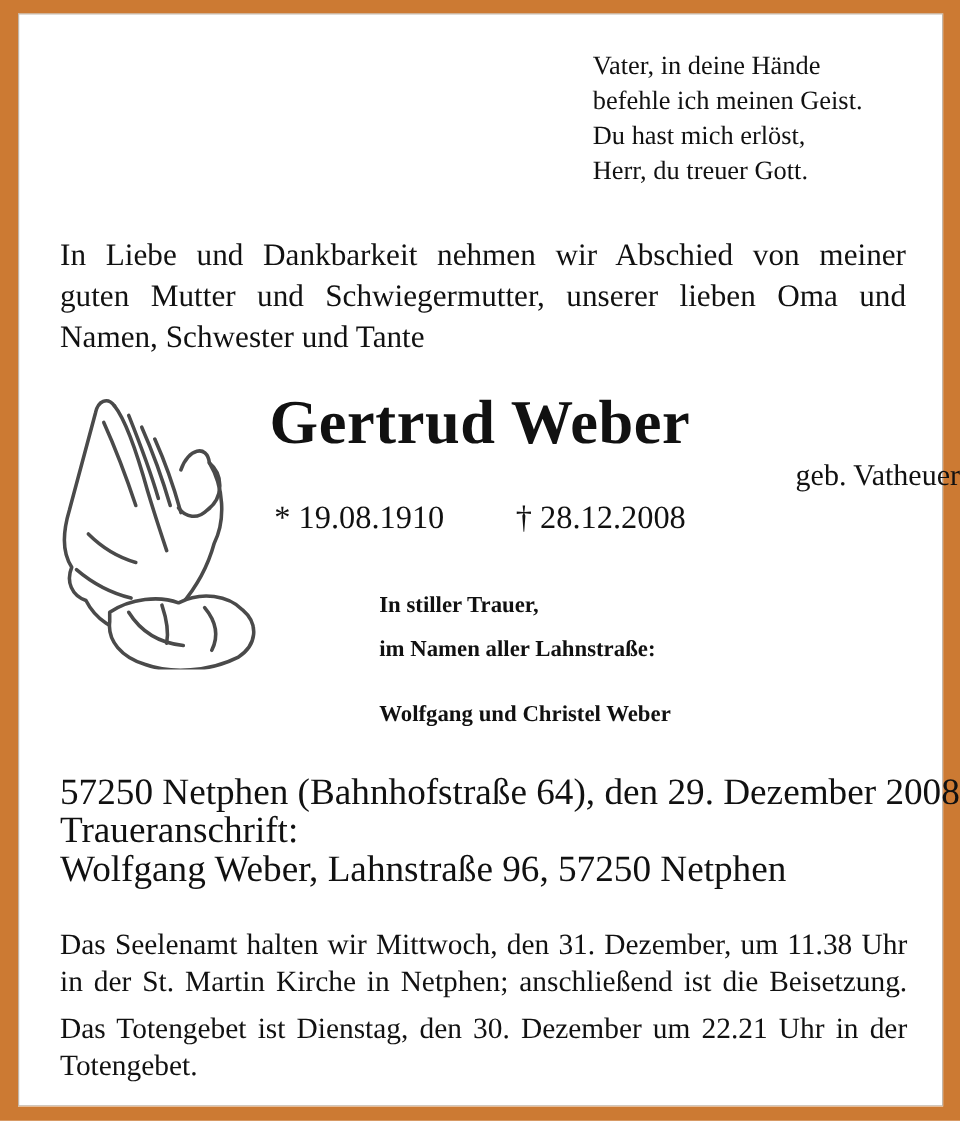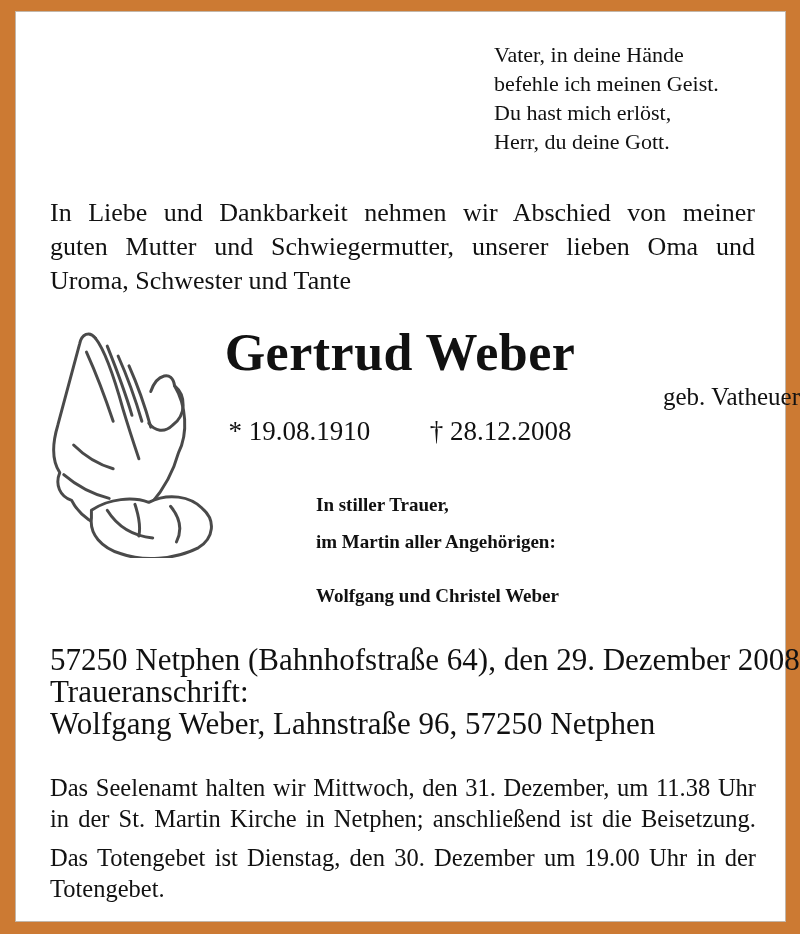--- a/index.html
+++ b/index.html
@@ -56,27 +56,27 @@
 </head>
 <body>
 
 <div class="page">
   <div class="frame"></div>
 
   <div class="epigraph">
     <div>Vater, in deine Hände</div>
     <div>befehle ich meinen Geist.</div>
     <div>Du hast mich erlöst,</div>
-    <div>Herr, du deine Gott.</div>
+    <div>Herr, du treuer Gott.</div>
   </div>
 
   <div class="intro">
     <div class="j">In Liebe und Dankbarkeit nehmen wir Abschied von meiner</div>
     <div class="j">guten Mutter und Schwiegermutter, unserer lieben Oma und</div>
-    <div>Uroma, Schwester und Tante</div>
+    <div>Namen, Schwester und Tante</div>
   </div>
 
   <div class="hands">
     <svg viewBox="0 0 180 230" aria-hidden="true">
       <g fill="none" stroke="#4a4a4a" stroke-width="3" stroke-linecap="round" stroke-linejoin="round">
 
         <path d="M56,8 C50,0 42,4 40,14 L18,96 C12,116 12,132 20,144 C15,156 20,168 32,172 C40,188 56,198 72,200"></path>
 
         <path d="M56,8 C64,18 74,44 84,80 C90,100 96,118 100,130"></path>
 
@@ -107,32 +107,32 @@
       <span>*</span>
       <span>19.08.1910</span>
       <span class="gap"></span>
       <span>†</span>
       <span>28.12.2008</span>
     </div>
   </div>
 
   <div class="mourning">
     <div>In stiller Trauer,</div>
-    <div>im Martin aller Angehörigen:</div>
+    <div>im Namen aller Lahnstraße:</div>
     <div class="names">Wolfgang und Christel Weber</div>
   </div>
 
   <div class="address">
     <div>57250 Netphen (Bahnhofstraße 64), den 29. Dezember 2008</div>
     <div>Traueranschrift:</div>
     <div>Wolfgang Weber, Lahnstraße 96, 57250 Netphen</div>
   </div>
 
   <div class="notice first">
     <div class="j">Das Seelenamt halten wir Mittwoch, den 31. Dezember, um 11.38 Uhr</div>
     <div class="j">in der St. Martin Kirche in Netphen; anschließend ist die Beisetzung.</div>
   </div>
 
   <div class="notice second">
-    <div class="j">Das Totengebet ist Dienstag, den 30. Dezember um 19.00 Uhr in der</div>
+    <div class="j">Das Totengebet ist Dienstag, den 30. Dezember um 22.21 Uhr in der</div>
     <div>Totengebet.</div>
   </div>
 </div>
 
 </body></html>

